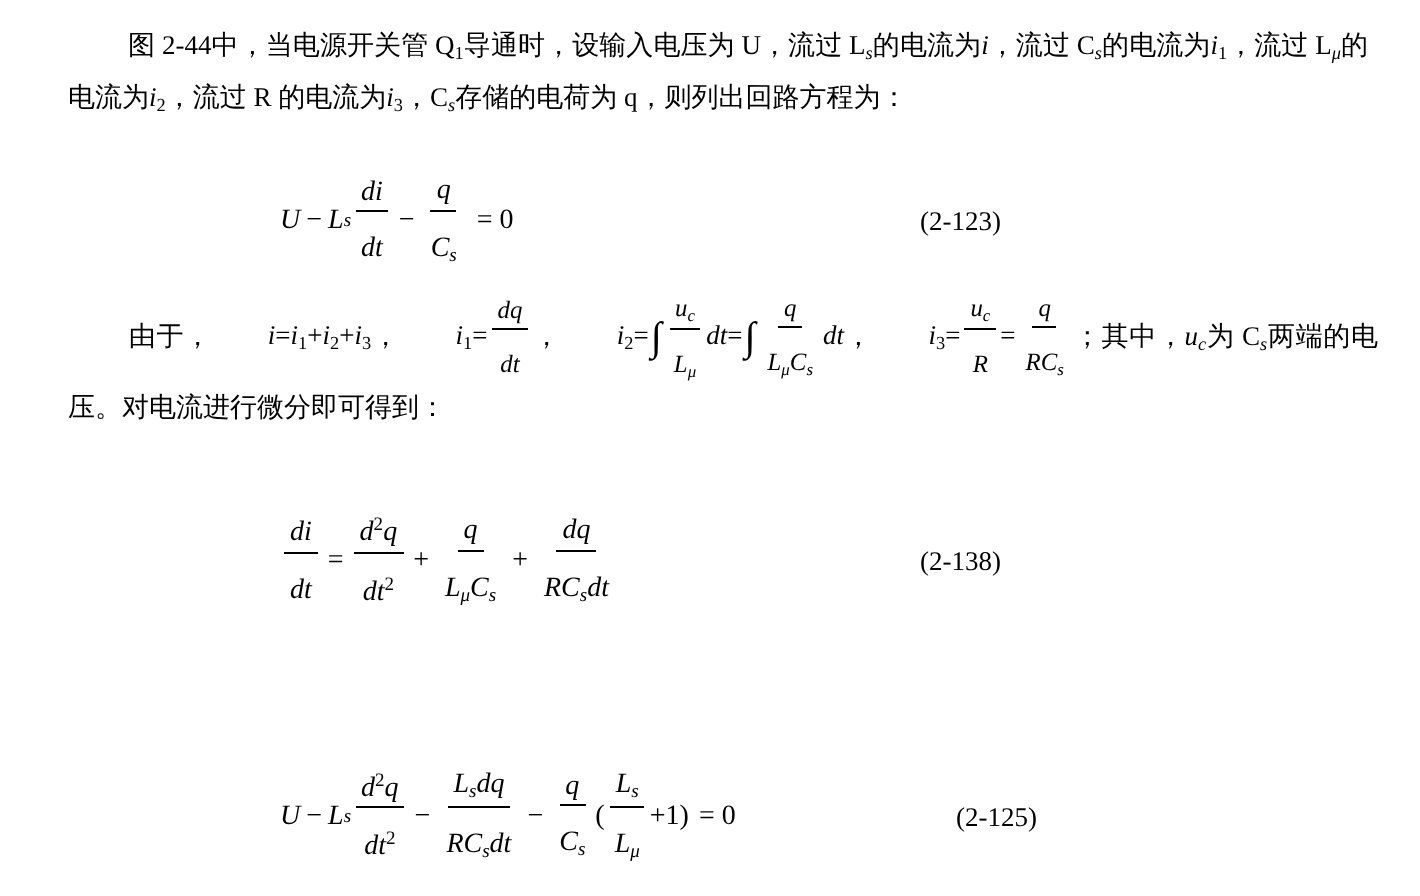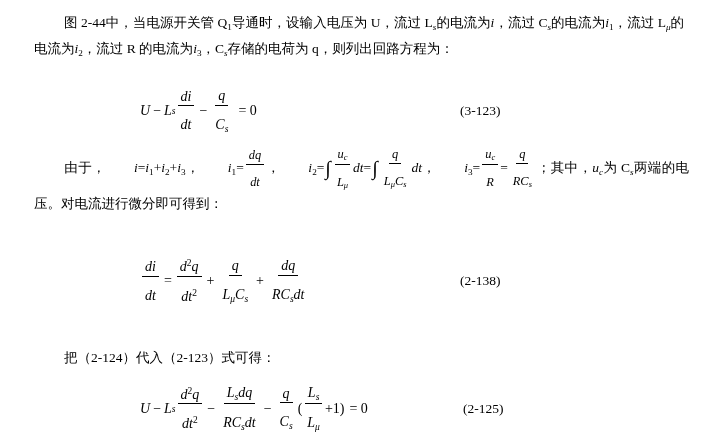--- a/index.html
+++ b/index.html
@@ -65,21 +65,21 @@
     align-items: center;
   }
   .eq-tag {
     position: absolute;
     left: 320px;
     top: 50%;
     transform: translateY(-50%);
     font-size: 13.5px;
     white-space: nowrap;
   }
-  .eq3 .eq-tag { left: 323px; }
+  .eq3 .eq-tag { left: 338px; }
 
   
   .mi {
     font-family: "Liberation Serif", serif;
     font-style: italic;
   }
   .mn, .mo {
     font-family: "Liberation Serif", serif;
     font-style: normal;
   }
@@ -160,21 +160,21 @@
           <span class="num mi">di</span>
           <span class="den mi">dt</span>
         </span>
         <span class="op">−</span>
         <span class="frac">
           <span class="num mi">q</span>
           <span class="den"><span class="mi">C</span><span class="sub">s</span></span>
         </span>
         <span class="mo" style="padding-left:5px;">= 0</span>
       </div>
-      <span class="eq-tag">(3-123)</span>
+      <span class="eq-tag">(2-123)</span>
     </div>
   </div>
 
   <div class="para p2">
     <span class="indent"></span><span>由于，</span><span class="inline-math"><span class="mi">i</span><span class="mo">=</span><span class="mi">i</span><span class="subn">1</span><span class="mo">+</span><span class="mi">i</span><span class="subn">2</span><span class="mo">+</span><span class="mi">i</span><span class="subn">3</span></span><span>，</span><span class="inline-math"><span class="mi">i</span><span class="subn">1</span><span class="mo">=</span><span class="frac small-frac">
           <span class="num mi">dq</span>
           <span class="den mi">dt</span>
         </span></span><span>，</span><span class="inline-math"><span class="mi">i</span><span class="subn">2</span><span class="mo">=</span><span class="intg">∫</span><span class="frac small-frac">
           <span class="num"><span class="mi">u</span><span class="sub">c</span></span>
           <span class="den"><span class="mi">L</span><span class="sub">μ</span></span>
@@ -210,23 +210,20 @@
         <span class="mo op">+</span>
         <span class="frac">
           <span class="num mi">dq</span>
           <span class="den"><span class="mi">RC</span><span class="sub">s</span><span class="mi">dt</span></span>
         </span>
       </div>
       <span class="eq-tag">(2-138)</span>
     </div>
   </div>
 
-  <div class="para p3">
-    <span class="indent"></span><span>把（2-124）代入（2-123）式可得：</span>
-  </div>
 
   <div class="eq-block eq3">
     <div class="eq-inner">
       <div class="eqrow">
         <span class="mi">U</span>
         <span class="op">−</span>
         <span class="mi">L</span>
           <span class="sub">s</span>
         <span class="frac">
           <span class="num"><span class="mi">d</span><span class="sup">2</span><span class="mi">q</span></span>

